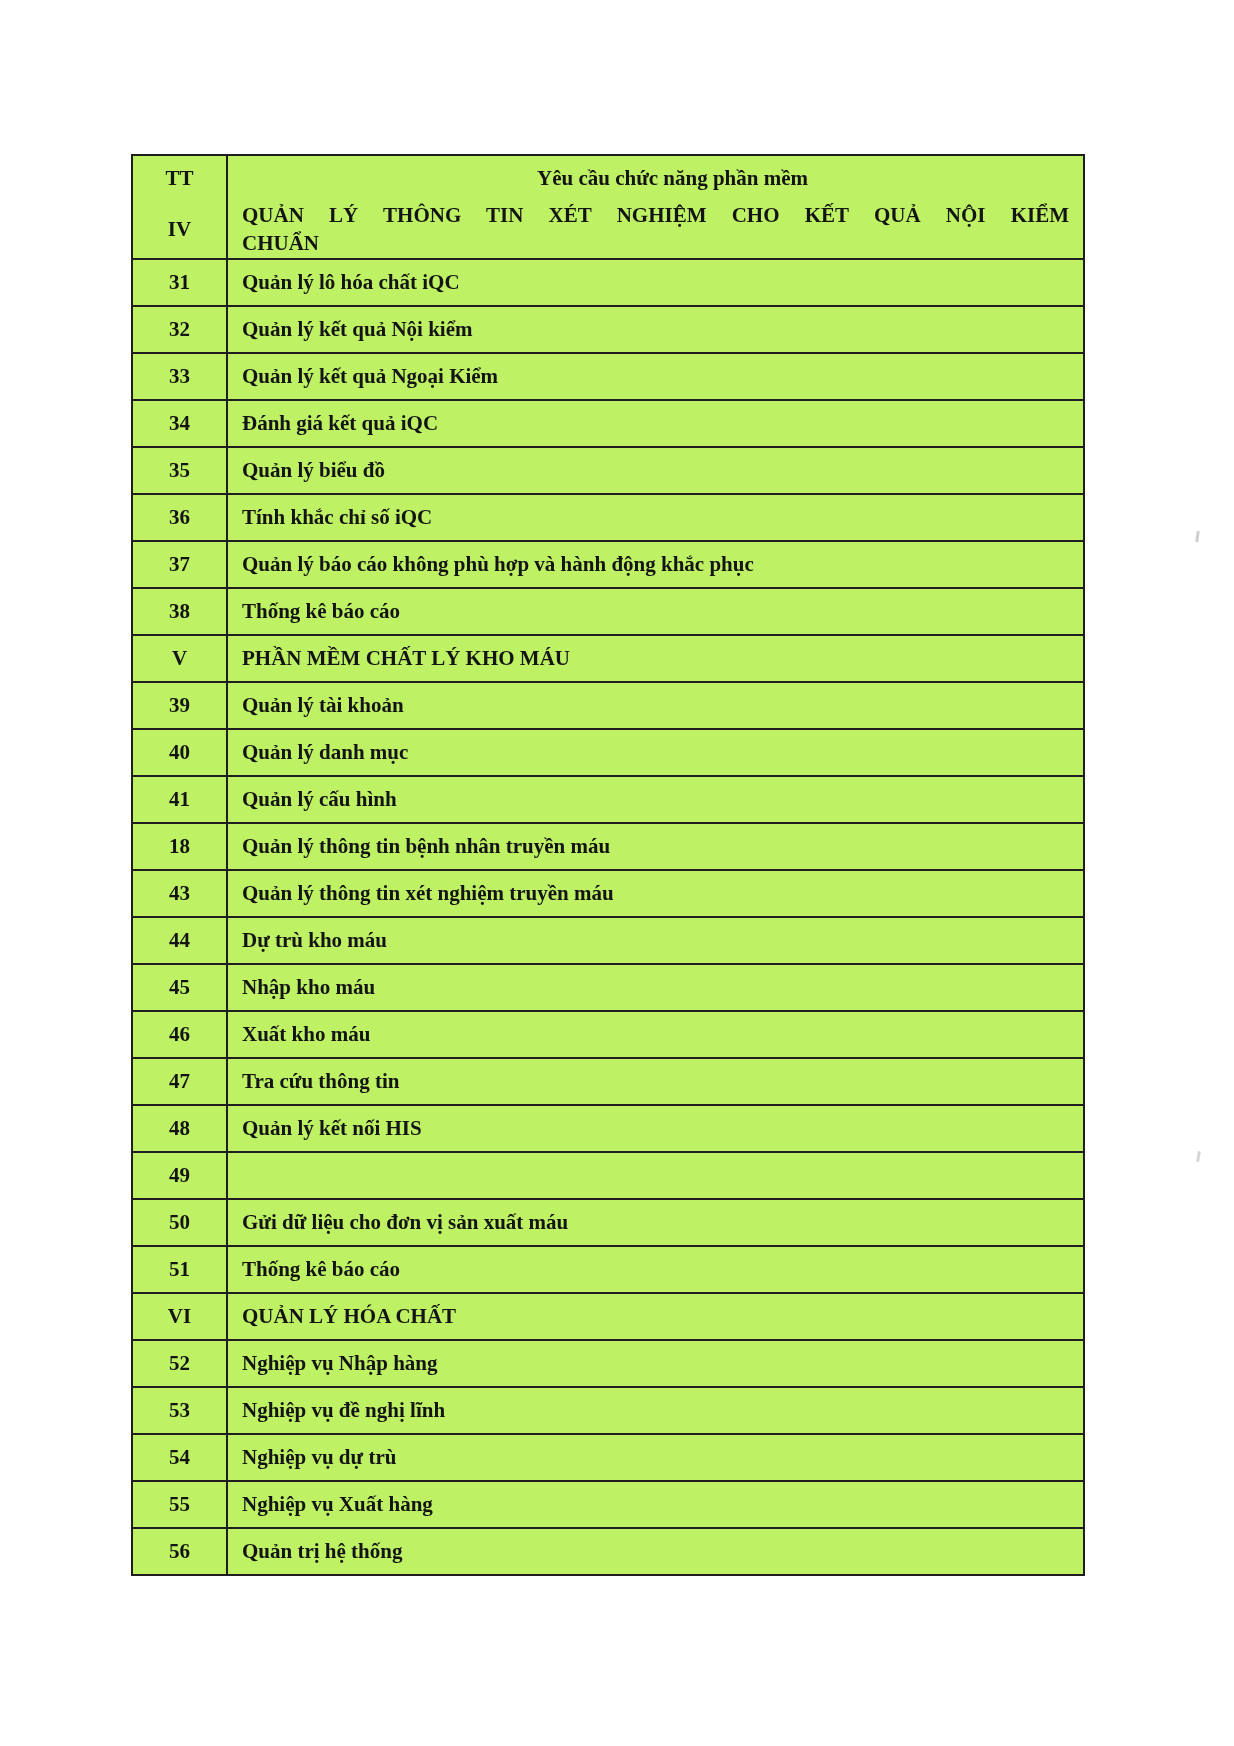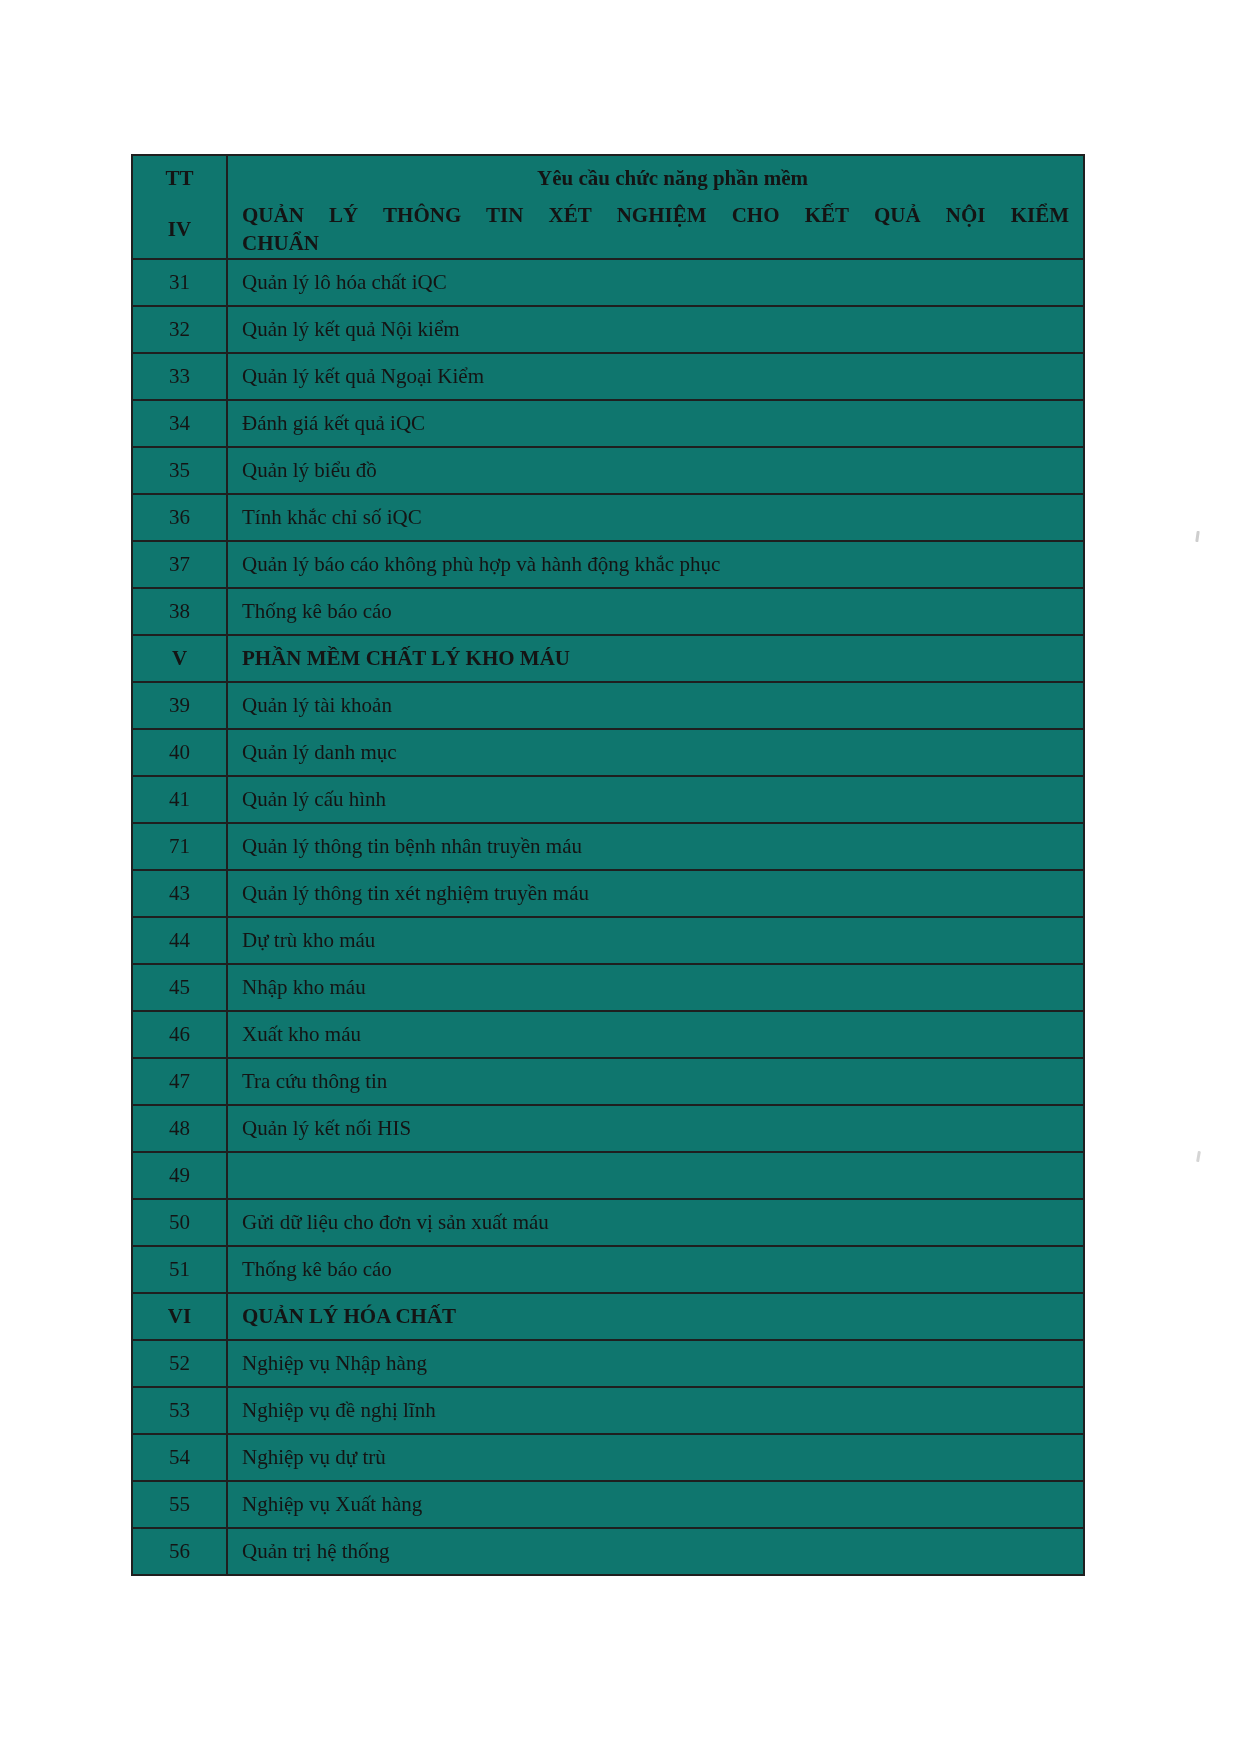--- a/index.html
+++ b/index.html
@@ -14,29 +14,30 @@
     font-family: "Liberation Serif", "DejaVu Serif", serif;
     color: #141414;
     overflow: hidden;
   }
   .doc-table {
     position: absolute;
     left: 131px;
     top: 154px;
     width: 954px;
     border: 2px solid #1f1f1f;
-    background: #0f766e;
+    background: #bef264;
     box-sizing: border-box;
   }
   .t-row {
     display: flex;
     align-items: stretch;
   }
   .t-row + .t-row {
     border-top: 2px solid #1f1f1f;
+    font-weight: bold;
   }
   .c1 {
     width: 95px;
     flex: 0 0 95px;
     border-right: 2px solid #1f1f1f;
     display: flex;
     align-items: center;
     justify-content: center;
     font-size: 21px;
     box-sizing: border-box;
@@ -158,21 +159,21 @@
         </div>
         <div class="t-row item">
           <div class="c1">40</div>
           <div class="c2">Quản lý danh mục</div>
         </div>
         <div class="t-row item">
           <div class="c1">41</div>
           <div class="c2">Quản lý cấu hình</div>
         </div>
         <div class="t-row item">
-          <div class="c1">71</div>
+          <div class="c1">18</div>
           <div class="c2">Quản lý thông tin bệnh nhân truyền máu</div>
         </div>
         <div class="t-row item">
           <div class="c1">43</div>
           <div class="c2">Quản lý thông tin xét nghiệm truyền máu</div>
         </div>
         <div class="t-row item">
           <div class="c1">44</div>
           <div class="c2">Dự trù kho máu</div>
         </div>

